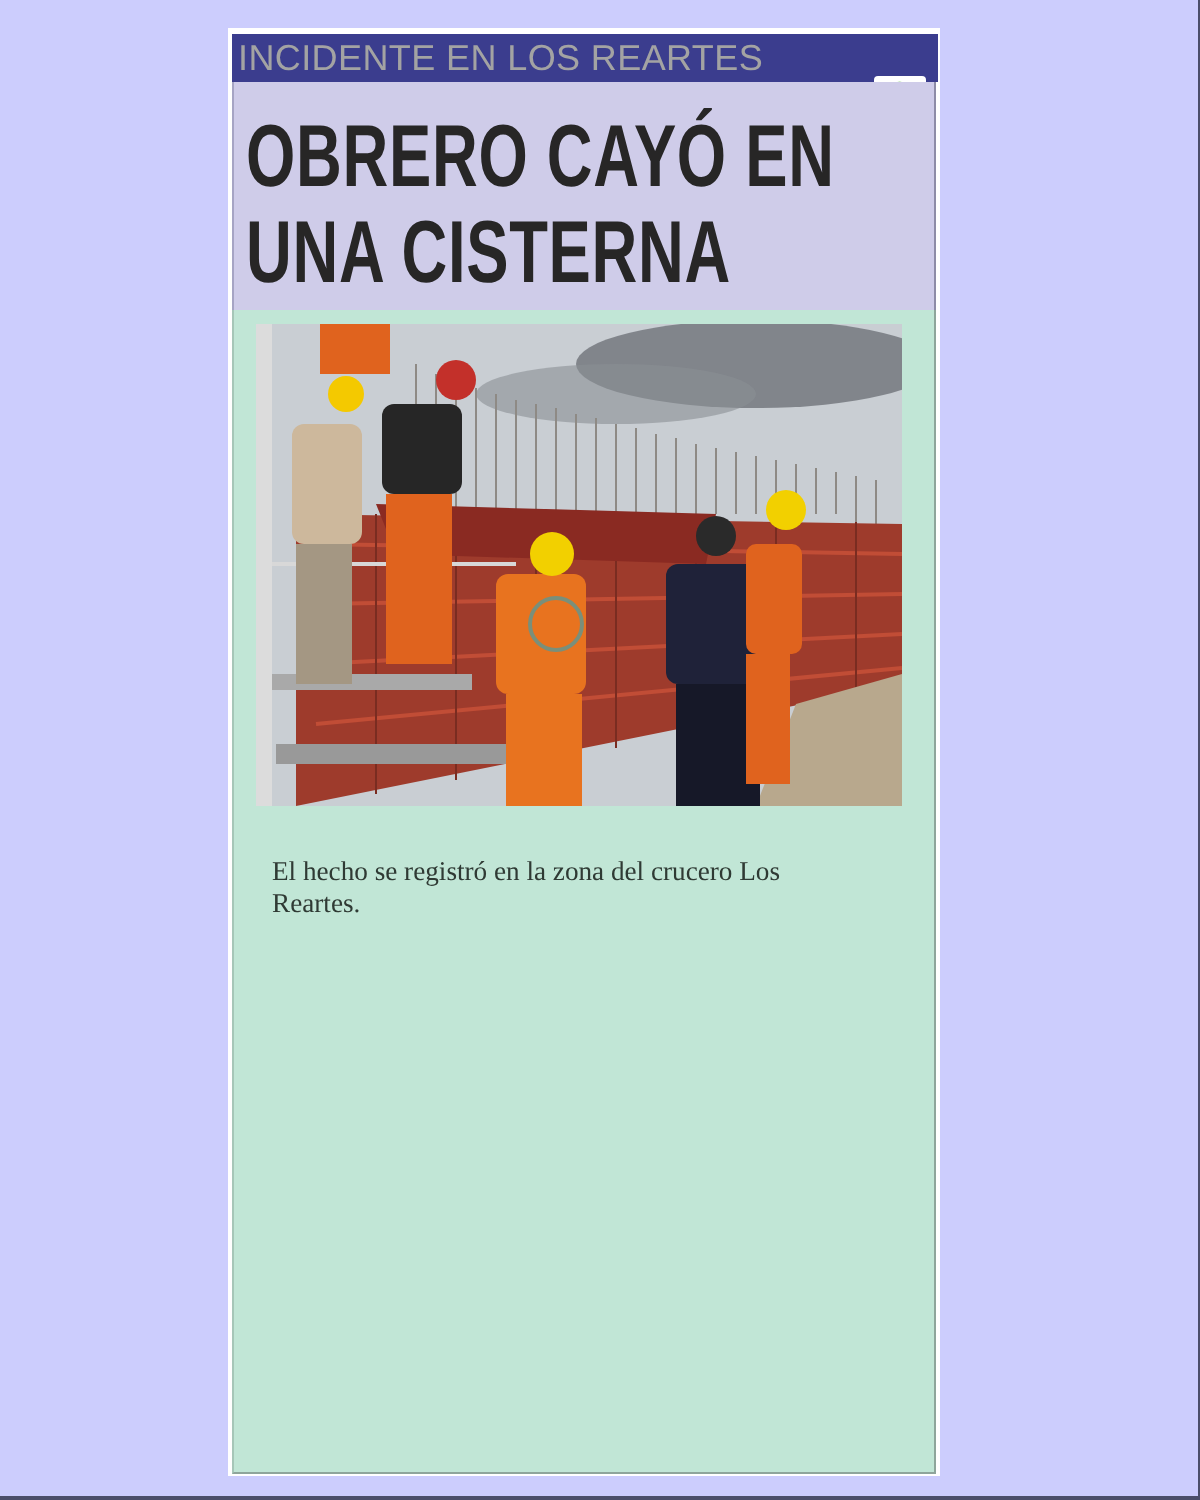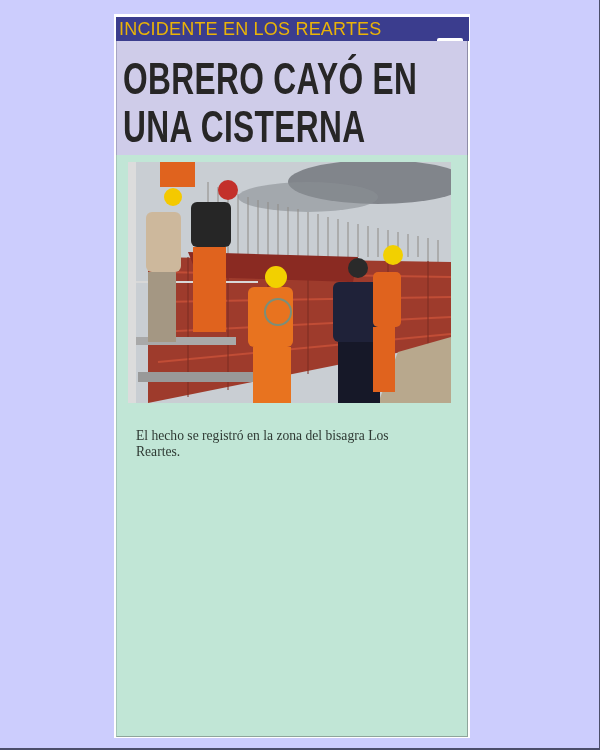--- a/index.html
+++ b/index.html
@@ -23,21 +23,21 @@
     .header-bar {
       position: absolute;
       left: 116px; top: 17px;
       width: 353px; height: 24px;
       background: #3b3d8e;
       display: flex; align-items: center; justify-content: space-between;
       padding: 0 6px 0 3px;
     }
     .header-title {
       font-family: "Liberation Sans", sans-serif;
-      color: #eab308;
+      color: #a3a3a3;
       font-size: 18px;
       letter-spacing: 0.2px;
       line-height: 24px;
       white-space: nowrap;
     }
     .logo {
       width: 26px; height: 15px;
       background: #ffffff;
       border-radius: 2px;
       display: flex; align-items: center; justify-content: flex-start;
@@ -198,16 +198,16 @@
       <rect x="210" y="180" width="42" height="61" fill="#161828"></rect>
       <circle cx="230" cy="106" r="10" fill="#2a2a2a"></circle>
 
       <rect x="245" y="110" width="28" height="55" rx="5" fill="#e0631e"></rect>
       <rect x="245" y="165" width="22" height="65" fill="#e0631e"></rect>
       <circle cx="265" cy="93" r="10" fill="#f2d000"></circle>
     </svg>
   </div>
 
   <div class="article">
-    <p>El hecho se registró en la zona del bisagra Los
+    <p>El hecho se registró en la zona del crucero Los
 Reartes.</p>
   </div>
 </div>
 
 </body></html>

